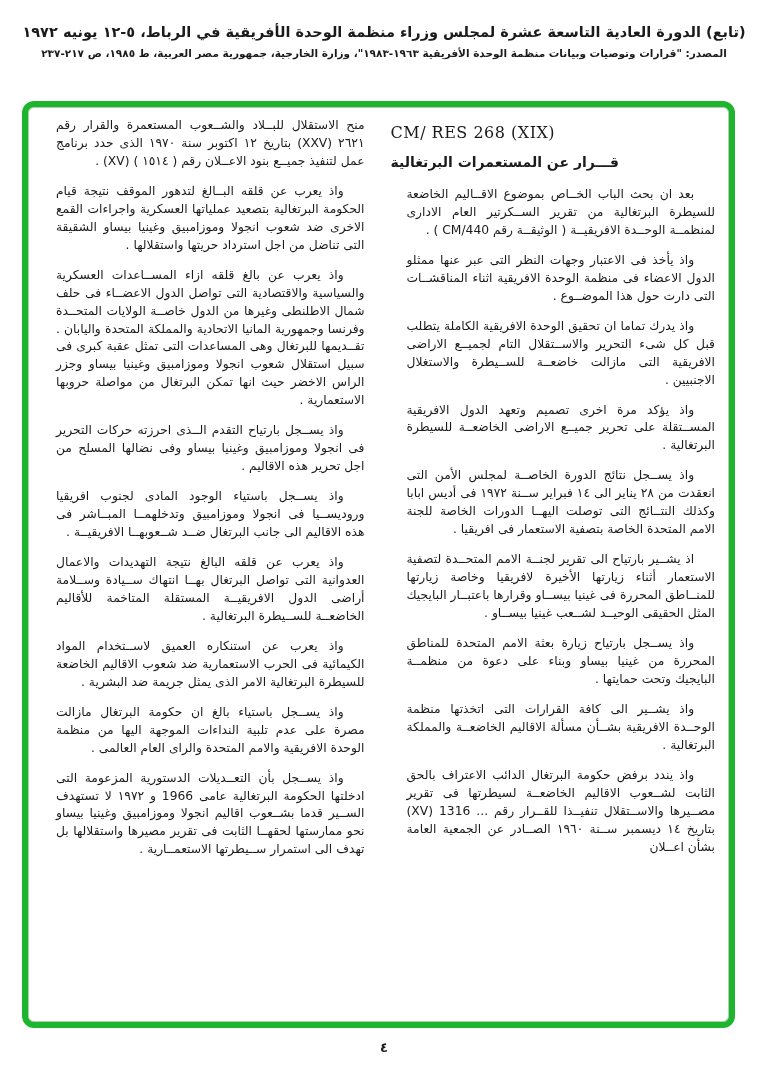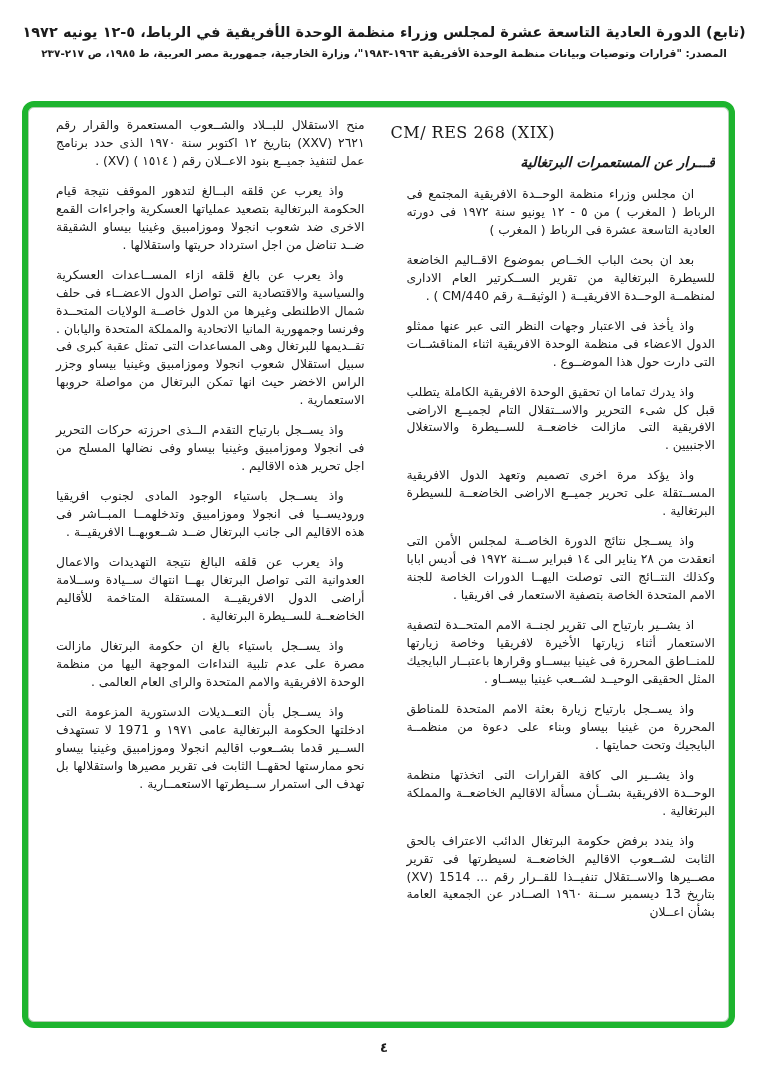--- a/index.html
+++ b/index.html
@@ -64,25 +64,24 @@
     direction: ltr;
     text-align: left;
     font-family: "DejaVu Serif", serif;
     font-size: 16px;
     letter-spacing: 0.5px;
     margin: 6px 0 12px 0;
     white-space: nowrap;
   }
   .doc-title {
     direction: rtl;
-    text-align: right;
+    text-align: left;
     font-weight: bold;
     font-size: 14px;
     margin: 4px 0 16px 0;
-    font-style: italic;
   }
   p.para {
     direction: rtl;
     text-align: justify;
     font-size: 12.3px;
     line-height: 1.46;
     margin: 0 0 12px 16px;
     text-indent: 1.7em;
   }
   p.para.no-indent {
@@ -107,41 +106,41 @@
     <div class="line1">(تابع) الدورة العادية التاسعة عشرة لمجلس وزراء منظمة الوحدة الأفريقية في الرباط، ٥-١٢ يونيه ١٩٧٢</div>
     <div class="line2">المصدر: "قرارات وتوصيات وبيانات منظمة الوحدة الأفريقية ١٩٦٣-١٩٨٣"، وزارة الخارجية، جمهورية مصر العربية، ط ١٩٨٥، ص ٢١٧-٢٣٧</div>
   </div>
 
   <div class="frame" style="border-color: rgb(29, 180, 46);">
     <div class="columns">
 
       <div class="col">
         <div class="doc-ref">CM/ RES 268 (XIX)</div>
         <div class="doc-title">قـــرار عن المستعمرات البرتغالية</div>
-        <p class="para">ان مجلس وزراء منظمة الوحــدة الافريقية المجتمع فى الرباط ( المغرب ) من ٥ - ١٢ يونيو سنة ١٩٧٢ فى دورته العادية التاسعة عشرة فى الرباط ( المغرب )</p>
         <p class="para">بعد ان بحث الباب الخــاص بموضوع الاقــاليم الخاضعة للسيطرة البرتغالية من تقرير الســكرتير العام الادارى لمنظمــة الوحــدة الافريقيــة ( الوثيقــة رقم CM/440 ) .</p>
         <p class="para">واذ يأخذ فى الاعتبار وجهات النظر التى عبر عنها ممثلو الدول الاعضاء فى منظمة الوحدة الافريقية اثناء المناقشــات التى دارت حول هذا الموضــوع .</p>
         <p class="para">واذ يدرك تماما ان تحقيق الوحدة الافريقية الكاملة يتطلب قبل كل شىء التحرير والاســتقلال التام لجميــع الاراضى الافريقية التى مازالت خاضعــة للســيطرة والاستغلال الاجنبيين .</p>
         <p class="para">واذ يؤكد مرة اخرى تصميم وتعهد الدول الافريقية المســتقلة على تحرير جميــع الاراضى الخاضعــة للسيطرة البرتغالية .</p>
         <p class="para">واذ يســجل نتائج الدورة الخاصــة لمجلس الأمن التى انعقدت من ٢٨ يناير الى ١٤ فبراير ســنة ١٩٧٢ فى أديس ابابا وكذلك النتــائج التى توصلت اليهــا الدورات الخاصة للجنة الامم المتحدة الخاصة بتصفية الاستعمار فى افريقيا .</p>
         <p class="para">اذ يشــير بارتياح الى تقرير لجنــة الامم المتحــدة لتصفية الاستعمار أثناء زيارتها الأخيرة لافريقيا وخاصة زيارتها للمنــاطق المحررة فى غينيا بيســاو وقرارها باعتبــار البايجيك المثل الحقيقى الوحيــد لشــعب غينيا بيســاو .</p>
         <p class="para">واذ يســجل بارتياح زيارة بعثة الامم المتحدة للمناطق المحررة من غينيا بيساو وبناء على دعوة من منظمــة البايجيك وتحت حمايتها .</p>
         <p class="para">واذ يشــير الى كافة القرارات التى اتخذتها منظمة الوحــدة الافريقية بشــأن مسألة الاقاليم الخاضعــة والمملكة البرتغالية .</p>
-        <p class="para">واذ يندد برفض حكومة البرتغال الدائب الاعتراف بالحق الثابت لشــعوب الاقاليم الخاضعــة لسيطرتها فى تقرير مصــيرها والاســتقلال تنفيــذا للقــرار رقم ... 1514 (XV) بتاريخ 13 ديسمبر ســنة ١٩٦٠ الصــادر عن الجمعية العامة بشأن اعــلان</p>
+        <p class="para">واذ يندد برفض حكومة البرتغال الدائب الاعتراف بالحق الثابت لشــعوب الاقاليم الخاضعــة لسيطرتها فى تقرير مصــيرها والاســتقلال تنفيــذا للقــرار رقم ... 1316 (XV) بتاريخ ١٤ ديسمبر ســنة ١٩٦٠ الصــادر عن الجمعية العامة بشأن اعــلان</p>
       </div>
 
       <div class="col">
         <p class="para no-indent">منح الاستقلال للبــلاد والشــعوب المستعمرة والقرار رقم ٢٦٢١ (XXV) بتاريخ ١٢ اكتوبر سنة ١٩٧٠ الذى حدد برنامج عمل لتنفيذ جميــع بنود الاعــلان رقم ( ١٥١٤ ) (XV) .</p>
-        <p class="para">واذ يعرب عن قلقه البــالغ لتدهور الموقف نتيجة قيام الحكومة البرتغالية بتصعيد عملياتها العسكرية واجراءات القمع الاخرى ضد شعوب انجولا وموزامبيق وغينيا بيساو الشقيقة ضــد تناضل من اجل استرداد حريتها واستقلالها .</p>
+        <p class="para">واذ يعرب عن قلقه البــالغ لتدهور الموقف نتيجة قيام الحكومة البرتغالية بتصعيد عملياتها العسكرية واجراءات القمع الاخرى ضد شعوب انجولا وموزامبيق وغينيا بيساو الشقيقة التى تناضل من اجل استرداد حريتها واستقلالها .</p>
         <p class="para">واذ يعرب عن بالغ قلقه ازاء المســاعدات العسكرية والسياسية والاقتصادية التى تواصل الدول الاعضــاء فى حلف شمال الاطلنطى وغيرها من الدول خاصــة الولايات المتحــدة وفرنسا وجمهورية المانيا الاتحادية والمملكة المتحدة واليابان . تقــديمها للبرتغال وهى المساعدات التى تمثل عقبة كبرى فى سبيل استقلال شعوب انجولا وموزامبيق وغينيا بيساو وجزر الراس الاخضر حيث انها تمكن البرتغال من مواصلة حروبها الاستعمارية .</p>
         <p class="para">واذ يســجل بارتياح التقدم الــذى احرزته حركات التحرير فى انجولا وموزامبيق وغينيا بيساو وفى نضالها المسلح من اجل تحرير هذه الاقاليم .</p>
         <p class="para">واذ يســجل باستياء الوجود المادى لجنوب افريقيا وروديســيا فى انجولا وموزامبيق وتدخلهمــا المبــاشر فى هذه الاقاليم الى جانب البرتغال ضــد شــعوبهــا الافريقيــة .</p>
         <p class="para">واذ يعرب عن قلقه البالغ نتيجة التهديدات والاعمال العدوانية التى تواصل البرتغال بهــا انتهاك ســيادة وســلامة أراضى الدول الافريقيــة المستقلة المتاخمة للأقاليم الخاضعــة للســيطرة البرتغالية .</p>
+        <p class="para">واذ يعرب عن استنكاره العميق لاســتخدام المواد الكيمائية فى الحرب الاستعمارية ضد شعوب الاقاليم الخاضعة للسيطرة البرتغالية الامر الذى يمثل جريمة ضد البشرية .</p>
         <p class="para">واذ يســجل باستياء بالغ ان حكومة البرتغال مازالت مصرة على عدم تلبية النداءات الموجهة اليها من منظمة الوحدة الافريقية والامم المتحدة والراى العام العالمى .</p>
-        <p class="para">واذ يســجل بأن التعــديلات الدستورية المزعومة التى ادخلتها الحكومة البرتغالية عامى ١٩٧١ و 1971 لا تستهدف الســير قدما بشــعوب اقاليم انجولا وموزامبيق وغينيا بيساو نحو ممارستها لحقهــا الثابت فى تقرير مصيرها واستقلالها بل تهدف الى استمرار ســيطرتها الاستعمــارية .</p>
+        <p class="para">واذ يســجل بأن التعــديلات الدستورية المزعومة التى ادخلتها الحكومة البرتغالية عامى 1966 و ١٩٧٢ لا تستهدف الســير قدما بشــعوب اقاليم انجولا وموزامبيق وغينيا بيساو نحو ممارستها لحقهــا الثابت فى تقرير مصيرها واستقلالها بل تهدف الى استمرار ســيطرتها الاستعمــارية .</p>
       </div>
 
     </div>
   </div>
 
   <div class="page-number">٤</div>
 
 </div>
 
 </body></html>

